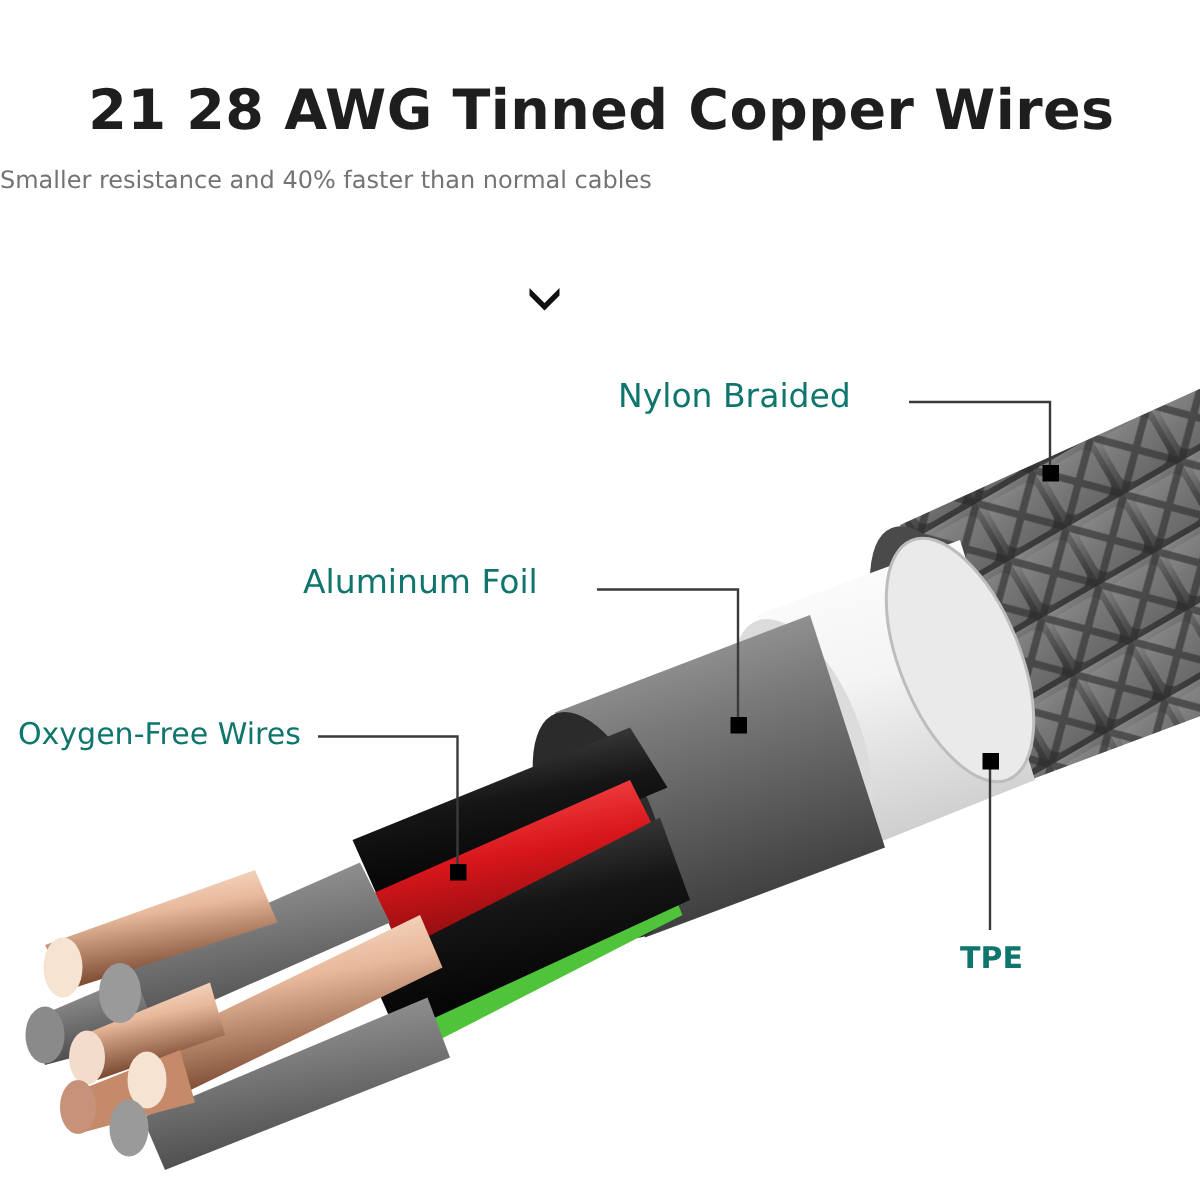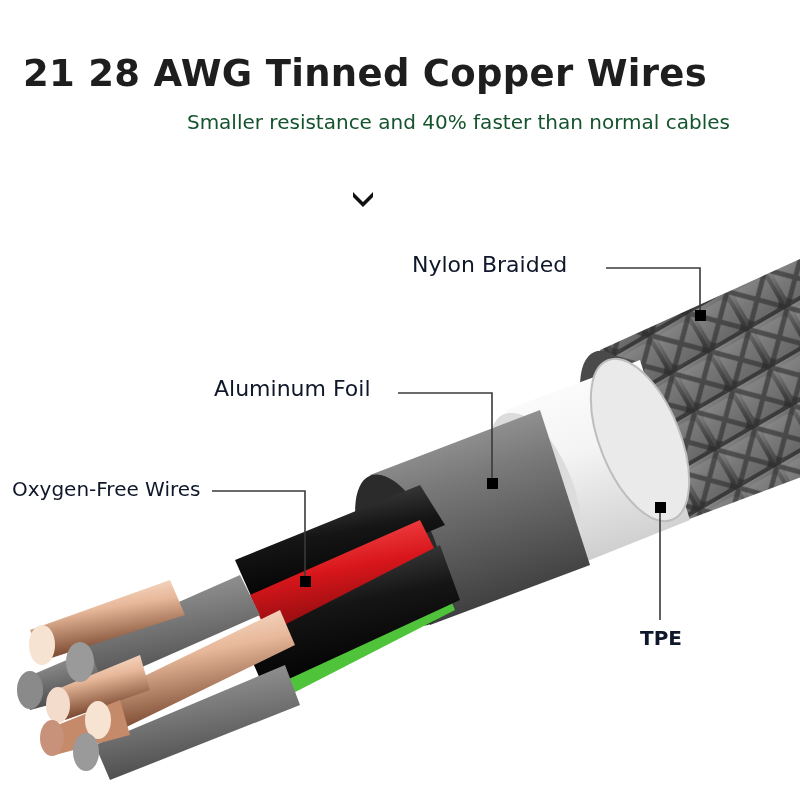--- a/index.html
+++ b/index.html
@@ -1,23 +1,23 @@
 <!DOCTYPE html>
 <html><head>
   <meta charset="utf-8">
   <style>
     html, body { margin: 0; padding: 0; background: #ffffff; }
     body { width: 800px; height: 800px; position: relative; overflow: hidden; font-family: "DejaVu Sans", "Liberation Sans", sans-serif; color: #222; }
-    .title { position: absolute; left: 0; width: 730px; top: 52px; text-align: center; font-size: 37px; font-weight: bold; letter-spacing: 0.3px; color: #1e1e1e; }
-    .subtitle { position: absolute; left: 0; width: 730px; top: 110px; text-align: right; font-size: 20px; color: #14532d; }
+    .title { position: absolute; left: 0; width: 730px; top: 52px; text-align: center; font-size: 37px; font-weight: bold; letter-spacing: 0.3px; color: #1e1e1e; padding-left: 36px; }
+    .subtitle { position: absolute; left: 0; width: 730px; top: 110px; text-align: left; font-size: 16px; color: #737373; }
     .chevron { position: absolute; left: 351px; top: 188px; width: 24px; height: 20px; }
     .diagram { position: absolute; left: 0; top: 0; width: 800px; height: 800px; }
-    .label { position: absolute; font-size: 22px; color: #0f172a; white-space: nowrap; }
+    .label { position: absolute; font-size: 22px; color: #0f766e; white-space: nowrap; }
     .lbl-nylon { left: 412px; top: 252px; }
-    .lbl-foil { left: 214px; top: 376px; text-align: right; }
+    .lbl-foil { left: 202px; top: 376px; text-align: right; }
     .lbl-core { left: 12px; top: 477px; font-size: 20px; }
     .lbl-tpe { left: 640px; top: 626px; font-size: 20px; font-weight: bold; }
   </style>
 </head>
 <body>
 
 <div class="title">21 28 AWG Tinned Copper Wires</div>
 <div class="subtitle">Smaller resistance and 40% faster than normal cables</div>
 
 <svg class="chevron" viewBox="0 0 24 20">

